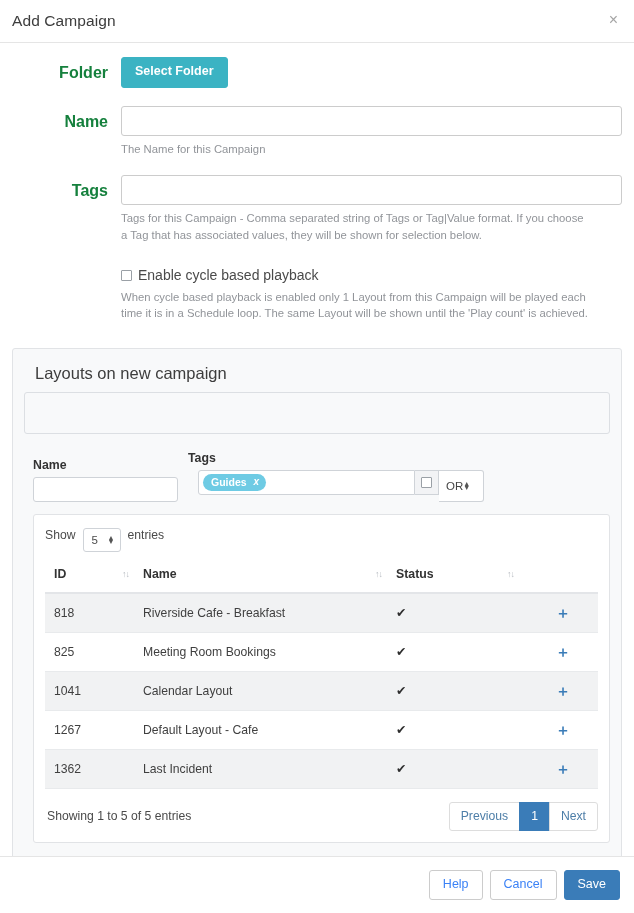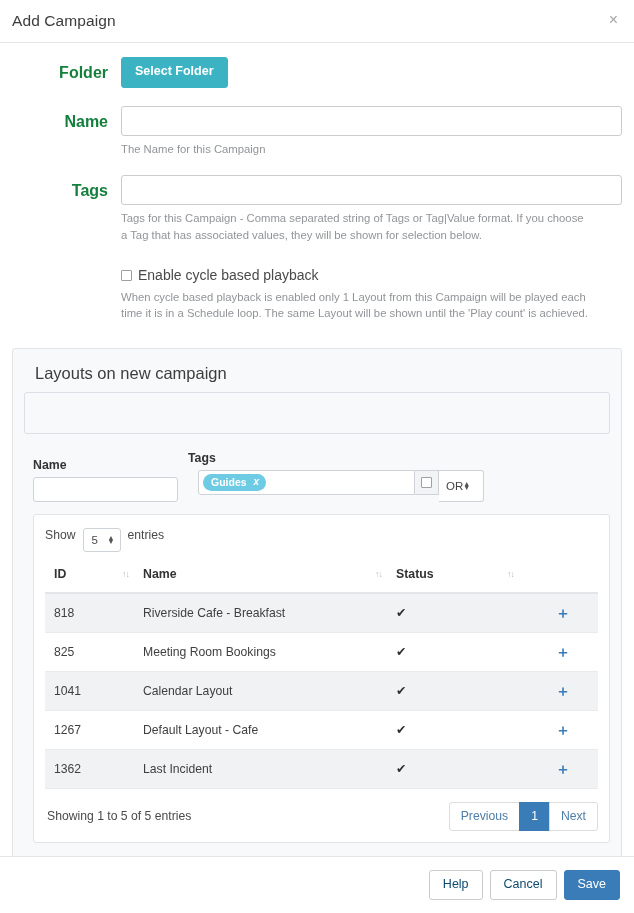--- a/index.html
+++ b/index.html
@@ -297,21 +297,21 @@
     border-top: 1px solid #e5e5e5;
     display: flex; align-items: center; justify-content: flex-end;
     padding: 0 14px 0 0;
     gap: 7px;
   }
   .btn {
     font-size: 12.5px; font-family: inherit;
     border-radius: 3px; cursor: pointer;
     padding: 7px 13px 8px 13px; line-height: 1.1;
   }
-  .btn-default { background: #ffffff; border: 1px solid #cccccc; color: #0c4a6e; }
+  .btn-default { background: #ffffff; border: 1px solid #cccccc; color: #3b82f6; }
   .btn-primary { background: #3a7cb8; border: 1px solid #3a7cb8; color: #ffffff; }
 </style>
 </head>
 <body>
 
 <div class="modal">
 
   <div class="modal-header">
     <span class="modal-title">Add Campaign</span>
     <button class="close-x">×</button>

